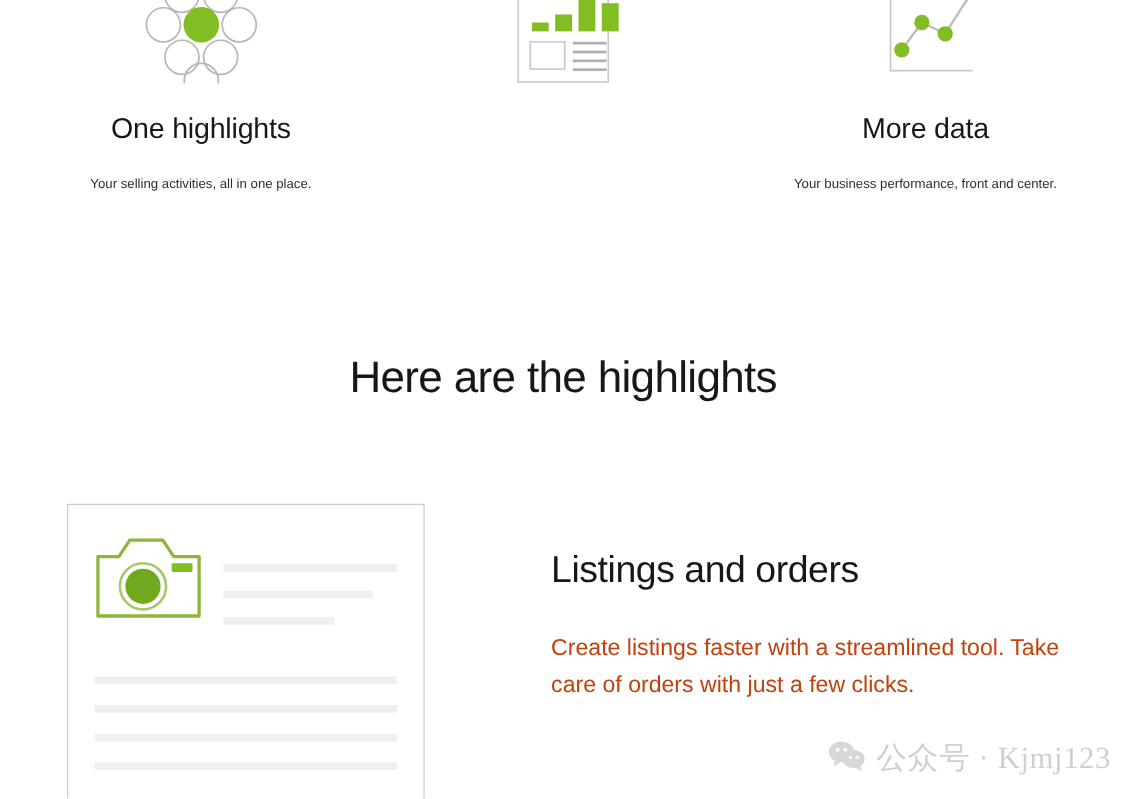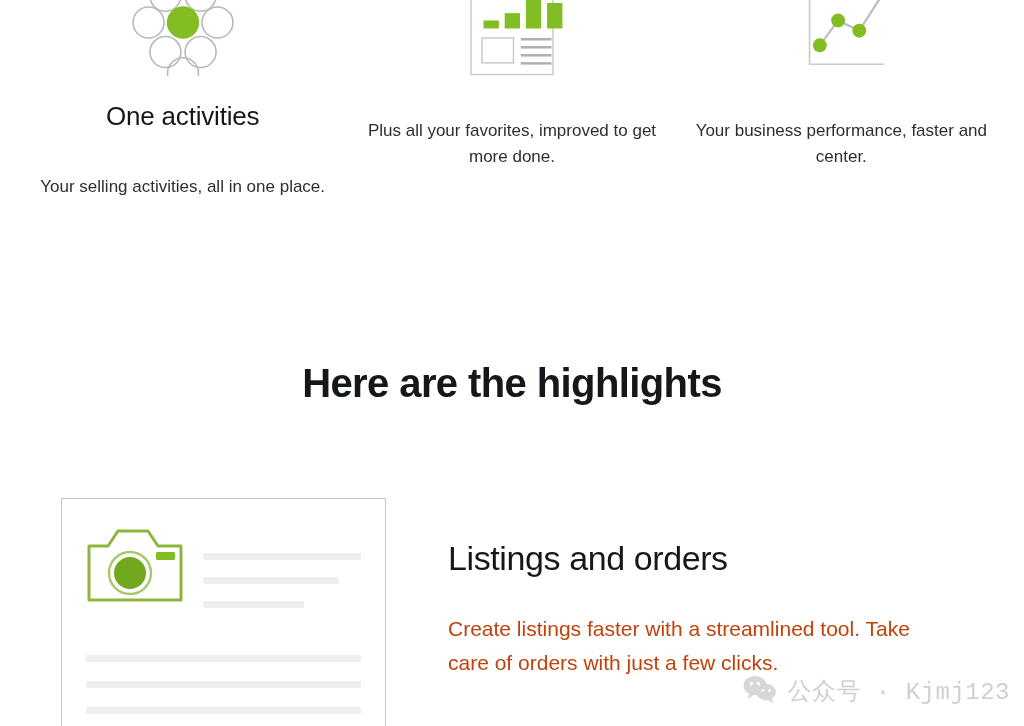--- a/index.html
+++ b/index.html
@@ -41,33 +41,33 @@
   }
   .feature-title {
     font-size: 26px;
     font-weight: 400;
     letter-spacing: -0.2px;
     color: #15181b;
     margin: 0 0 26px 0;
     line-height: 1.15;
   }
   .feature-desc {
-    font-size: 17px;
+    font-size: 12px;
     font-weight: 400;
     line-height: 1.55;
     color: #2b2f33;
-    margin: 16px;
+    margin: 0;
     max-width: 300px;
   }
 
   
   .section-heading {
     text-align: center;
     font-size: 40px;
-    font-weight: 700;
+    font-weight: 400;
     letter-spacing: -0.6px;
     color: #15181b;
     margin: 0;
     padding-top: 145px;
     line-height: 1.1;
   }
 
   
   .highlight-block {
     display: flex;
@@ -103,21 +103,21 @@
   .sk-line.w86  { width: 86%; }
   .sk-line.w64  { width: 64%; }
   .card-lines-bottom {
     padding-top: 30px;
   }
   .card-lines-bottom .sk-line {
     margin-bottom: 19px;
   }
 
   .highlight-text {
-    margin-left: 62px;
+    margin-left: 115px;
     padding-top: 42px;
     max-width: 470px;
   }
   .highlight-title {
     font-size: 34px;
     font-weight: 400;
     letter-spacing: -0.4px;
     color: #15181b;
     margin: 0 0 34px 0;
     line-height: 1.1;
@@ -135,23 +135,23 @@
     position: absolute;
     right: 14px;
     bottom: 18px;
     display: flex;
     align-items: center;
     gap: 9px;
     opacity: 0.72;
     pointer-events: none;
   }
   .watermark-text {
-    font-size: 24px;
+    font-size: 28px;
     color: #bdbdbd;
-    font-family: Liberation Mono, monospace;
+    font-family: Liberation Serif, serif;
     white-space: nowrap;
     letter-spacing: 0.5px;
   }
 </style>
 </head>
 <body>
 
 <div class="feature-row">
 
   <div class="feature-col">
@@ -163,21 +163,21 @@
 
         <circle cx="31" cy="32" r="22" fill="none" stroke="#b7b7b7" stroke-width="2.2"></circle>
         <circle cx="80" cy="32" r="23" fill="#83bd24"></circle>
         <circle cx="129" cy="32" r="22" fill="none" stroke="#b7b7b7" stroke-width="2.2"></circle>
 
         <circle cx="55" cy="74" r="22" fill="none" stroke="#b7b7b7" stroke-width="2.2"></circle>
         <circle cx="105" cy="74" r="22" fill="none" stroke="#b7b7b7" stroke-width="2.2"></circle>
         <circle cx="80" cy="104" r="22" fill="none" stroke="#b7b7b7" stroke-width="2.2"></circle>
       </svg>
     </div>
-    <h3 class="feature-title">One activities</h3>
+    <h3 class="feature-title">One highlights</h3>
     <p class="feature-desc">Your selling activities, all in one place.</p>
   </div>
 
   <div class="feature-col">
     <div class="feature-icon">
       <svg width="116" height="76" viewBox="0 0 116 104" aria-hidden="true">
         <rect x="2" y="-34" width="112" height="136" fill="#ffffff" stroke="#c9c9c9" stroke-width="2"></rect>
 
         <rect x="19" y="28" width="21" height="11" fill="#83bd24"></rect>
         <rect x="48" y="18" width="21" height="21" fill="#83bd24"></rect>
@@ -185,36 +185,36 @@
         <rect x="106" y="4" width="21" height="35" fill="#83bd24"></rect>
 
         <rect x="17" y="52" width="43" height="34" fill="#ffffff" stroke="#c9c9c9" stroke-width="2"></rect>
 
         <rect x="70" y="52" width="42" height="3.4" fill="#b0b0b0"></rect>
         <rect x="70" y="63" width="42" height="3.4" fill="#b0b0b0"></rect>
         <rect x="70" y="74" width="42" height="3.4" fill="#b0b0b0"></rect>
         <rect x="70" y="85" width="42" height="3.4" fill="#b0b0b0"></rect>
       </svg>
     </div>
-    <p class="feature-desc">Plus all your favorites, improved to get more done.</p>
   </div>
 
   <div class="feature-col">
     <div class="feature-icon">
       <svg width="118" height="76" viewBox="0 0 118 104" aria-hidden="true">
 
         <path d="M16 -30 L16 88 L118 88" fill="none" stroke="#c9c9c9" stroke-width="2.2"></path>
 
         <path d="M30 62 L55 28 L84 42 L116 -8" fill="none" stroke="#bdbdbd" stroke-width="3"></path>
         <circle cx="30" cy="62" r="9.5" fill="#83bd24"></circle>
         <circle cx="55" cy="28" r="9.5" fill="#83bd24"></circle>
         <circle cx="84" cy="42" r="9.5" fill="#83bd24"></circle>
       </svg>
     </div>
-    <p class="feature-desc">Your business performance, faster and center.</p>
+    <h3 class="feature-title">More data</h3>
+    <p class="feature-desc">Your business performance, front and center.</p>
   </div>
 
 </div>
 
 <h2 class="section-heading">Here are the highlights</h2>
 
 <div class="highlight-block">
 
   <div class="highlight-card">
     <div class="card-top">

